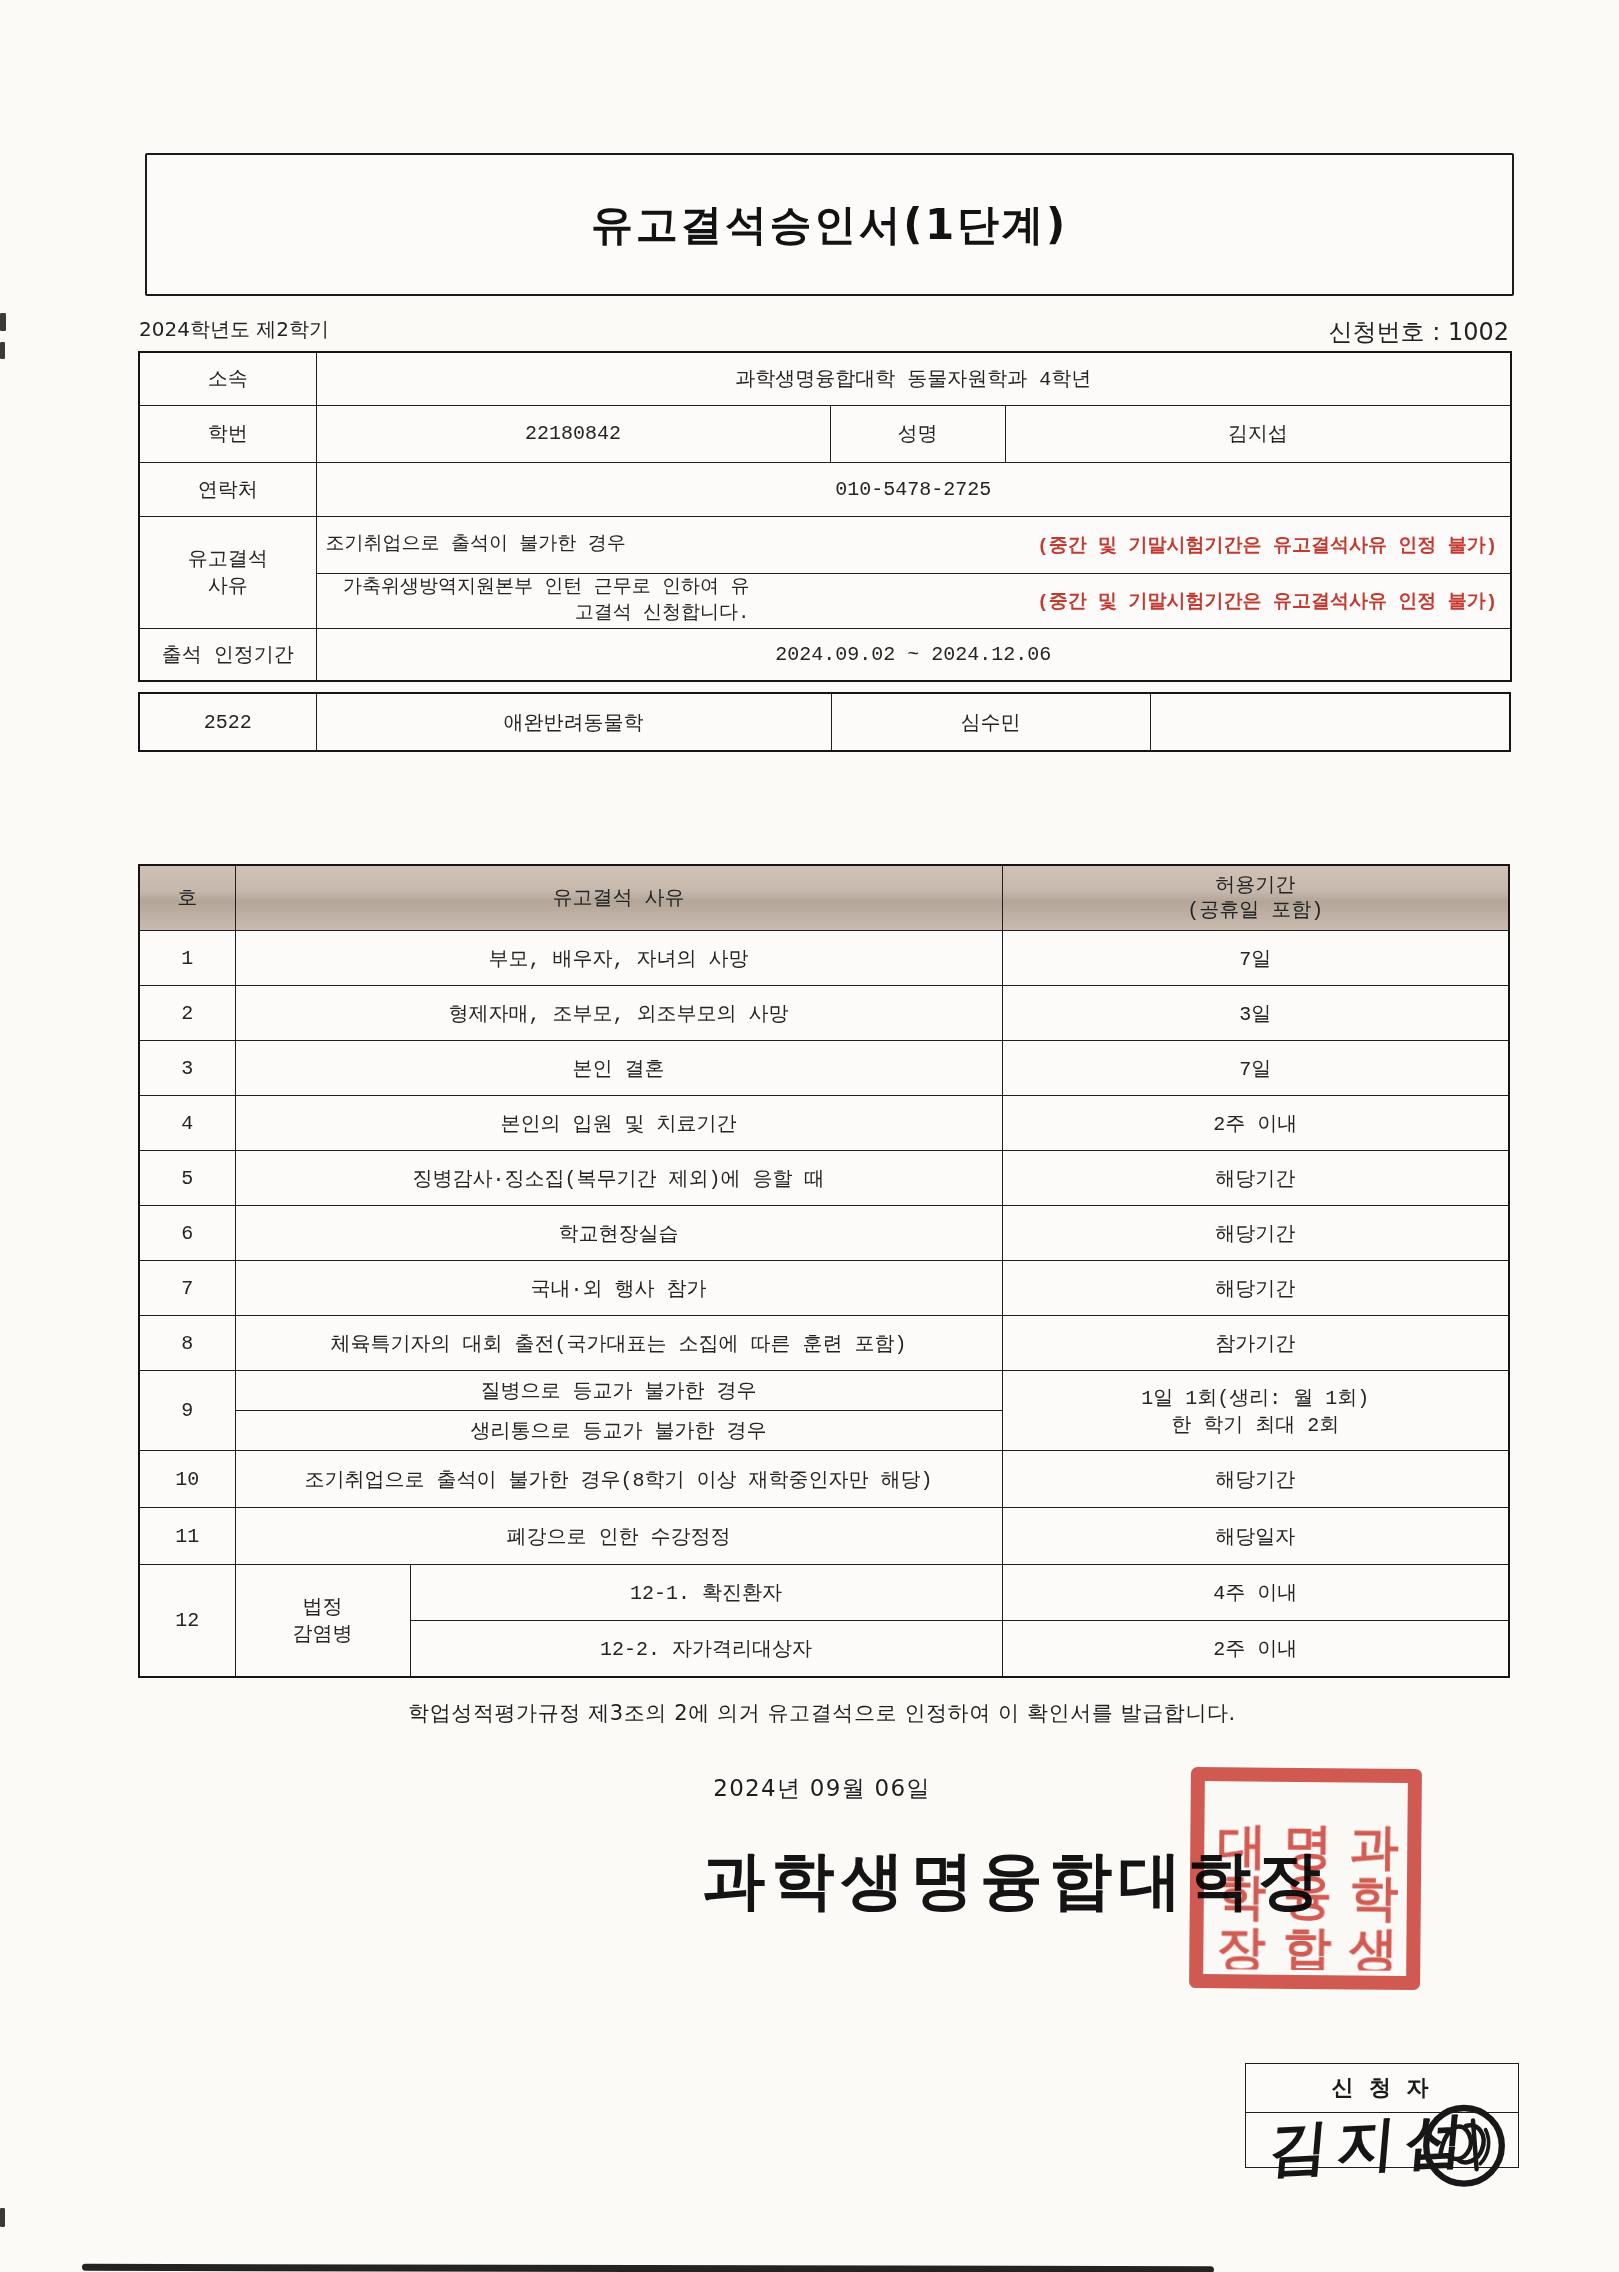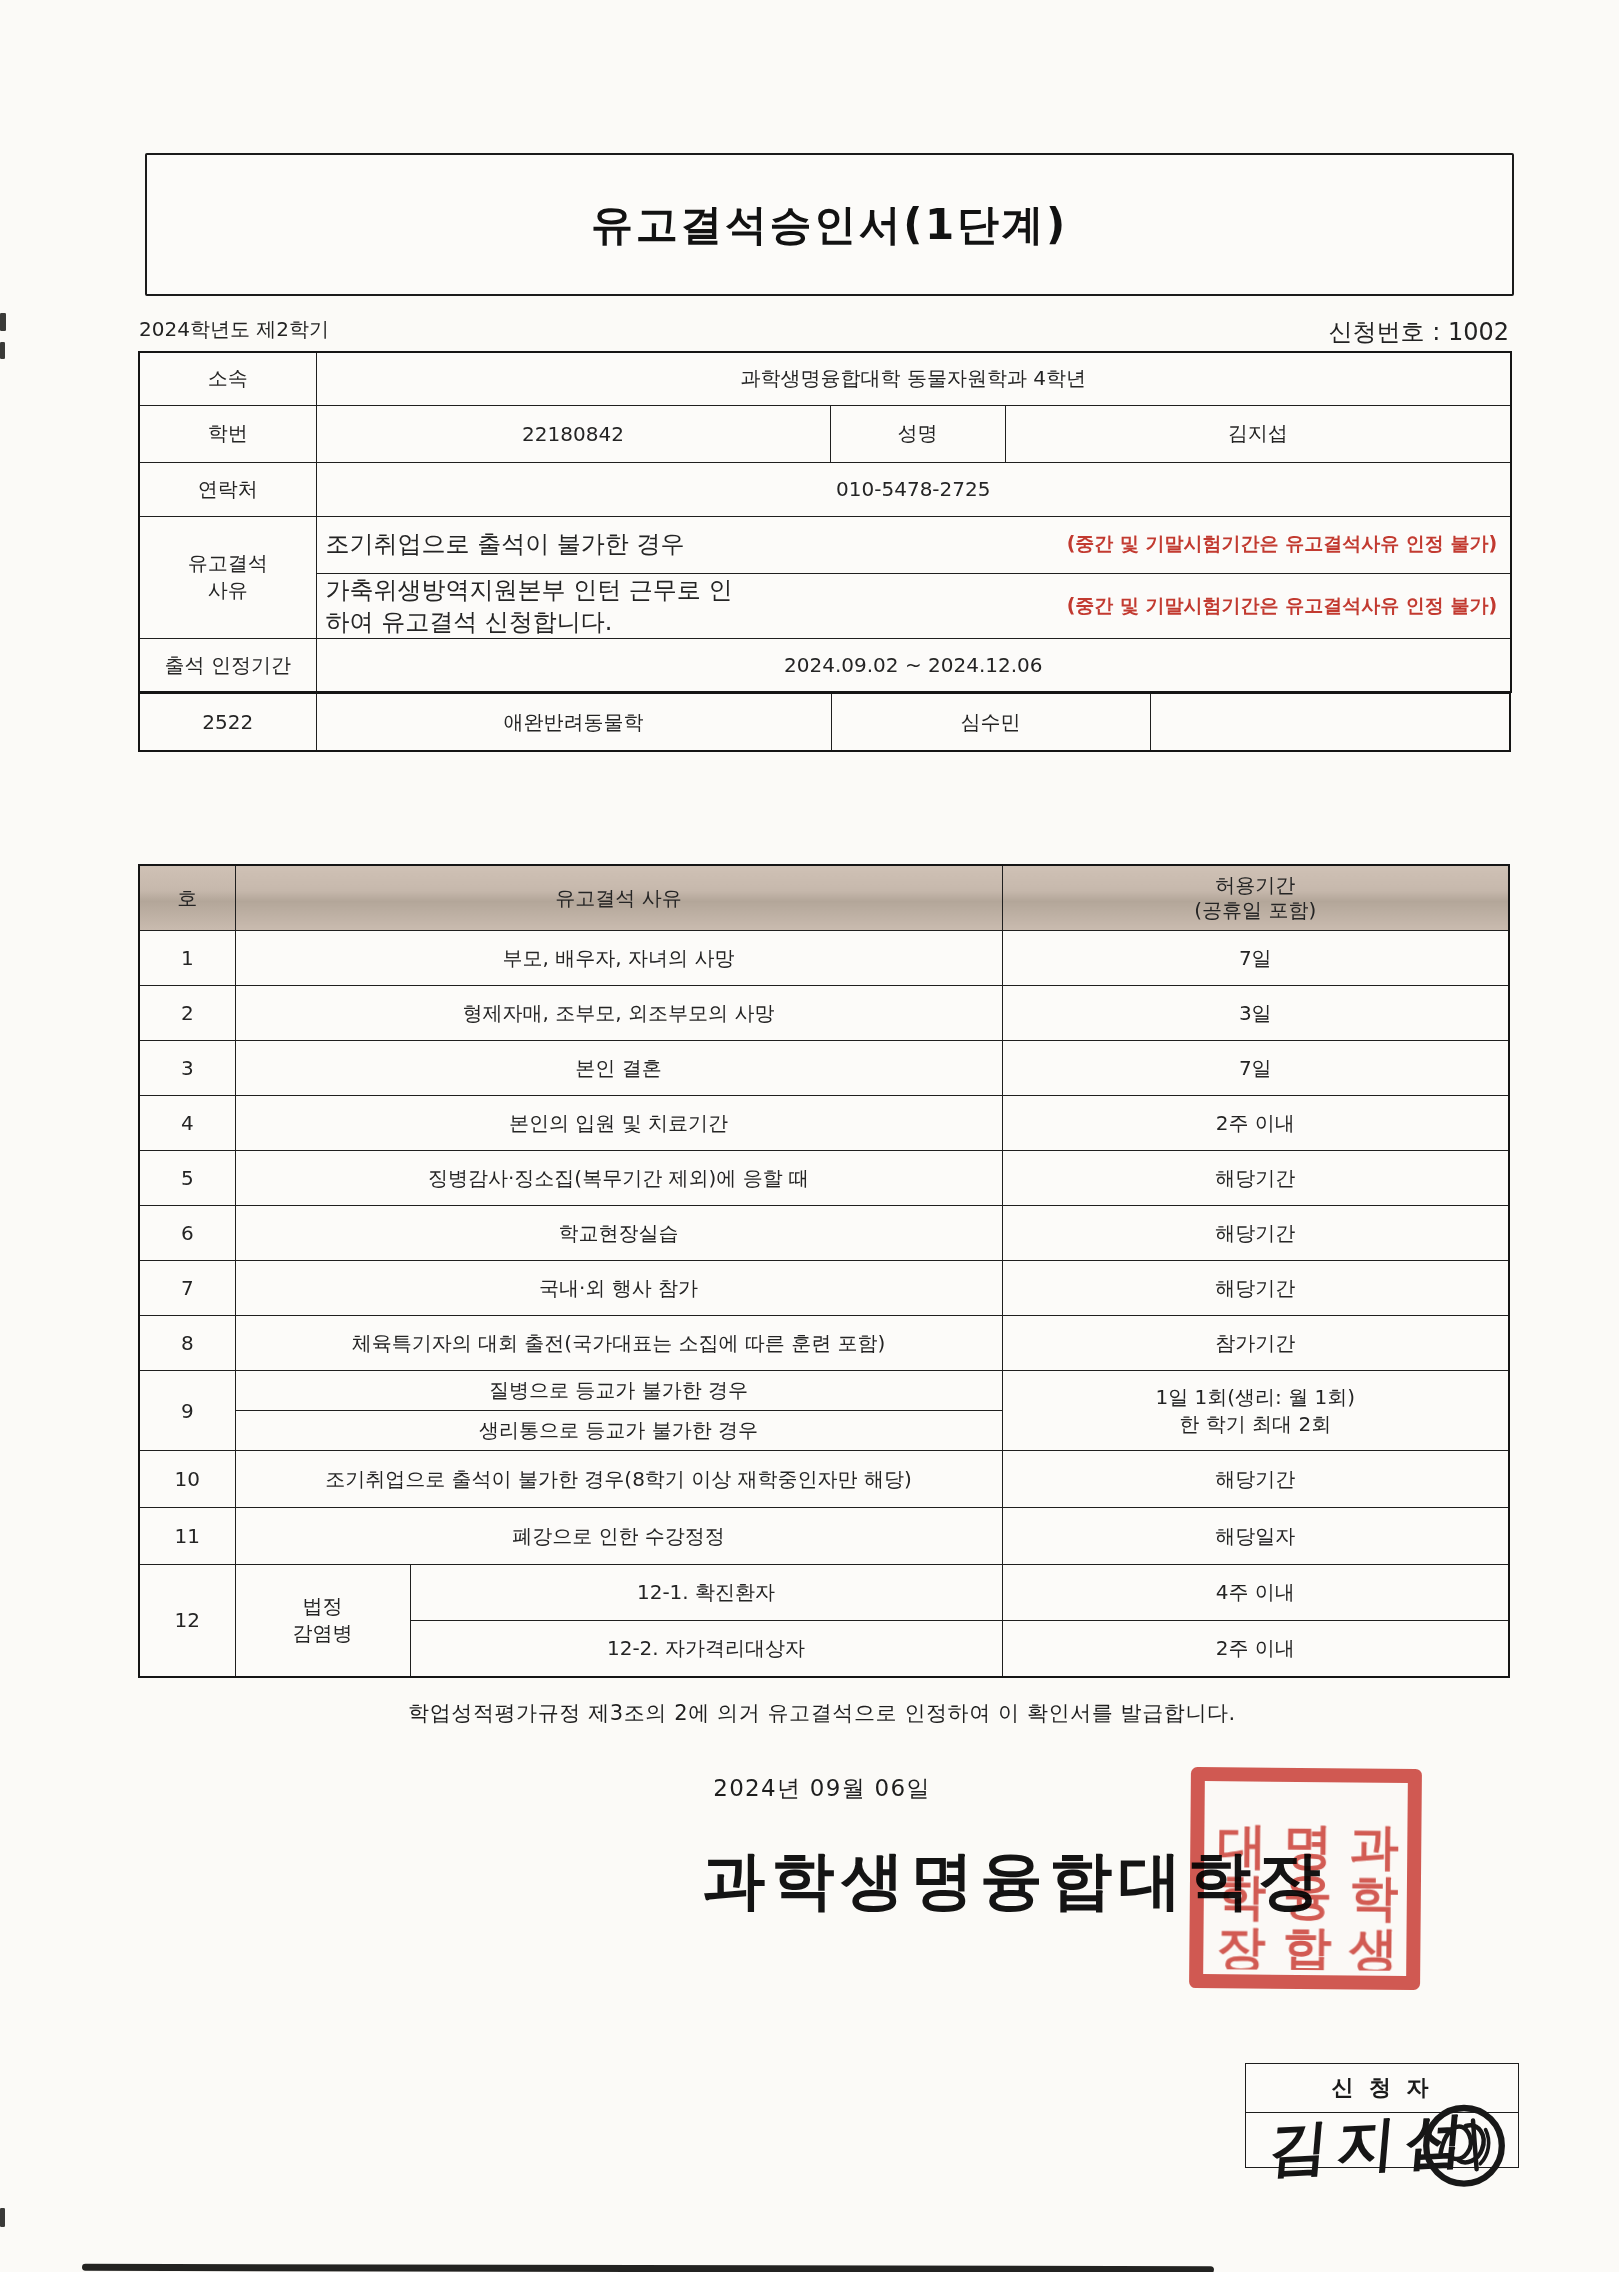--- a/index.html
+++ b/index.html
@@ -30,29 +30,29 @@
 
   
   table.doc{border-collapse:collapse;table-layout:fixed;background:#fcfbf9;}
   table.doc td,table.doc th{
     border:1.6px solid #1f1f1f;
     font-weight:400;
     font-size:20px;color:#242424;
     text-align:center;vertical-align:middle;
     padding:0 9px;overflow:hidden;
   }
-  table.doc{border:2.2px solid #151515;}
+  table.doc{border:2.2px solid #151515;font-family:Liberation Mono, monospace;}
 
   .info-wrap{position:absolute;left:138px;top:351px;}
   .info-wrap table{width:1371px;}
   .lbl{background:#fcfbf9;font-size:19px;}
   .val{text-align:left;padding-left:14px;font-size:21px;}
 
   .reason-cell{display:flex;align-items:center;justify-content:space-between;width:100%;}
-  .reason-left{text-align:left;font-size:24px;max-width:424px;line-height:1.35;}
+  .reason-left{text-align:right;font-size:19px;max-width:424px;line-height:1.35;}
   .warn{color:#c23a30;font-weight:700;font-size:19px;white-space:nowrap;padding-right:3.9px;}
 
   .course-wrap{position:absolute;left:138px;top:692px;}
   .course-wrap table{width:1371px;}
 
   .rules-wrap{position:absolute;left:138px;top:864px;}
   .rules-wrap table{width:1371px;}
   .rules-head td{
     background:linear-gradient(180deg,#cfc1b5 0%,#c6b8ac 38%,#b3a699 55%,#c9bbaf 100%);
     color:#2e2a26;font-size:20px;line-height:1.25;height:64px;

